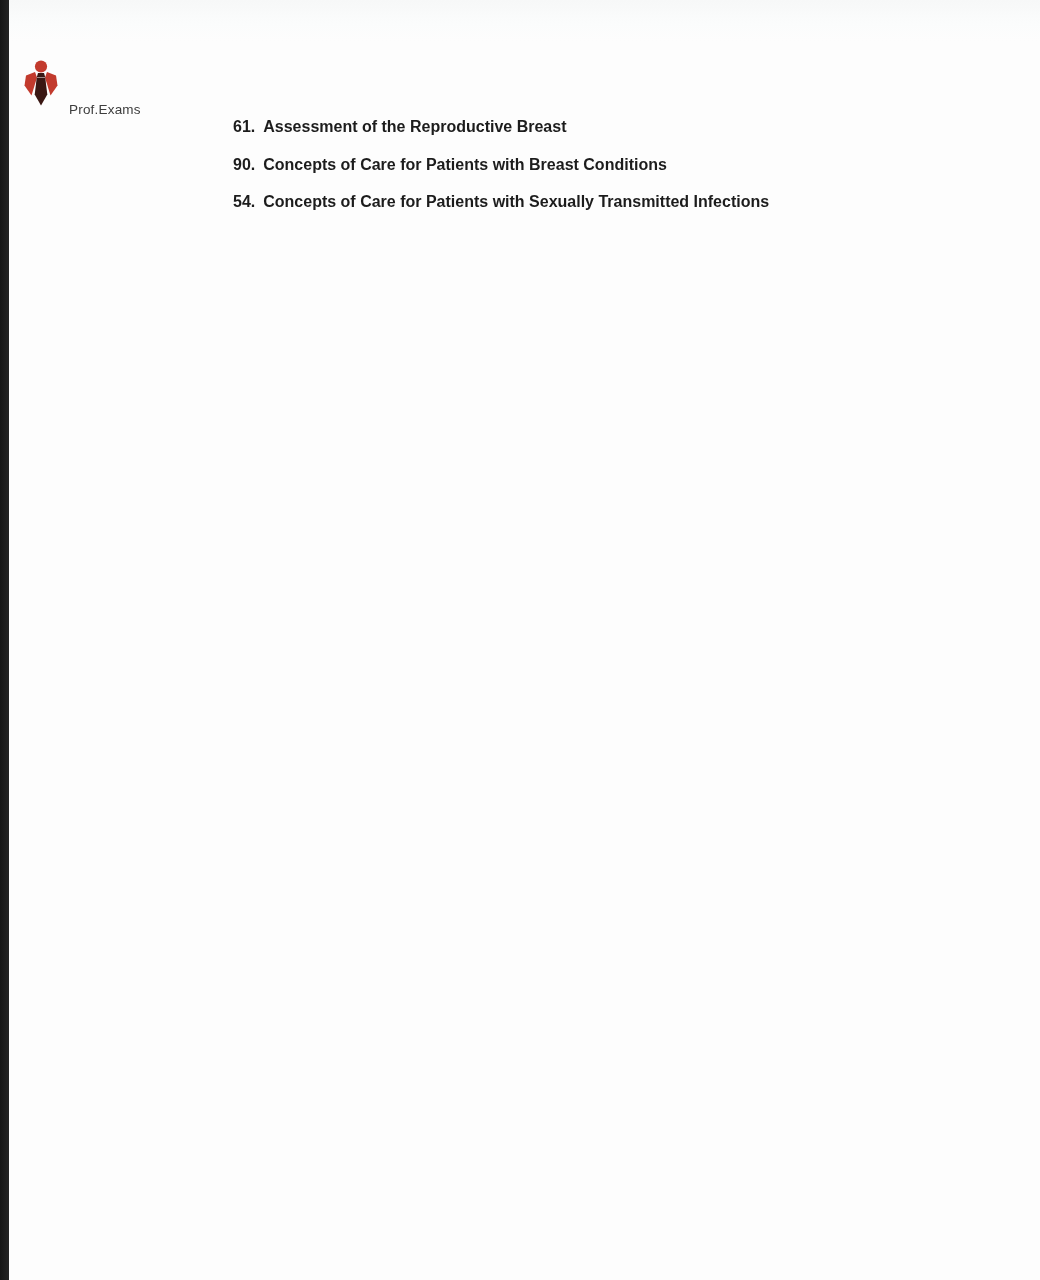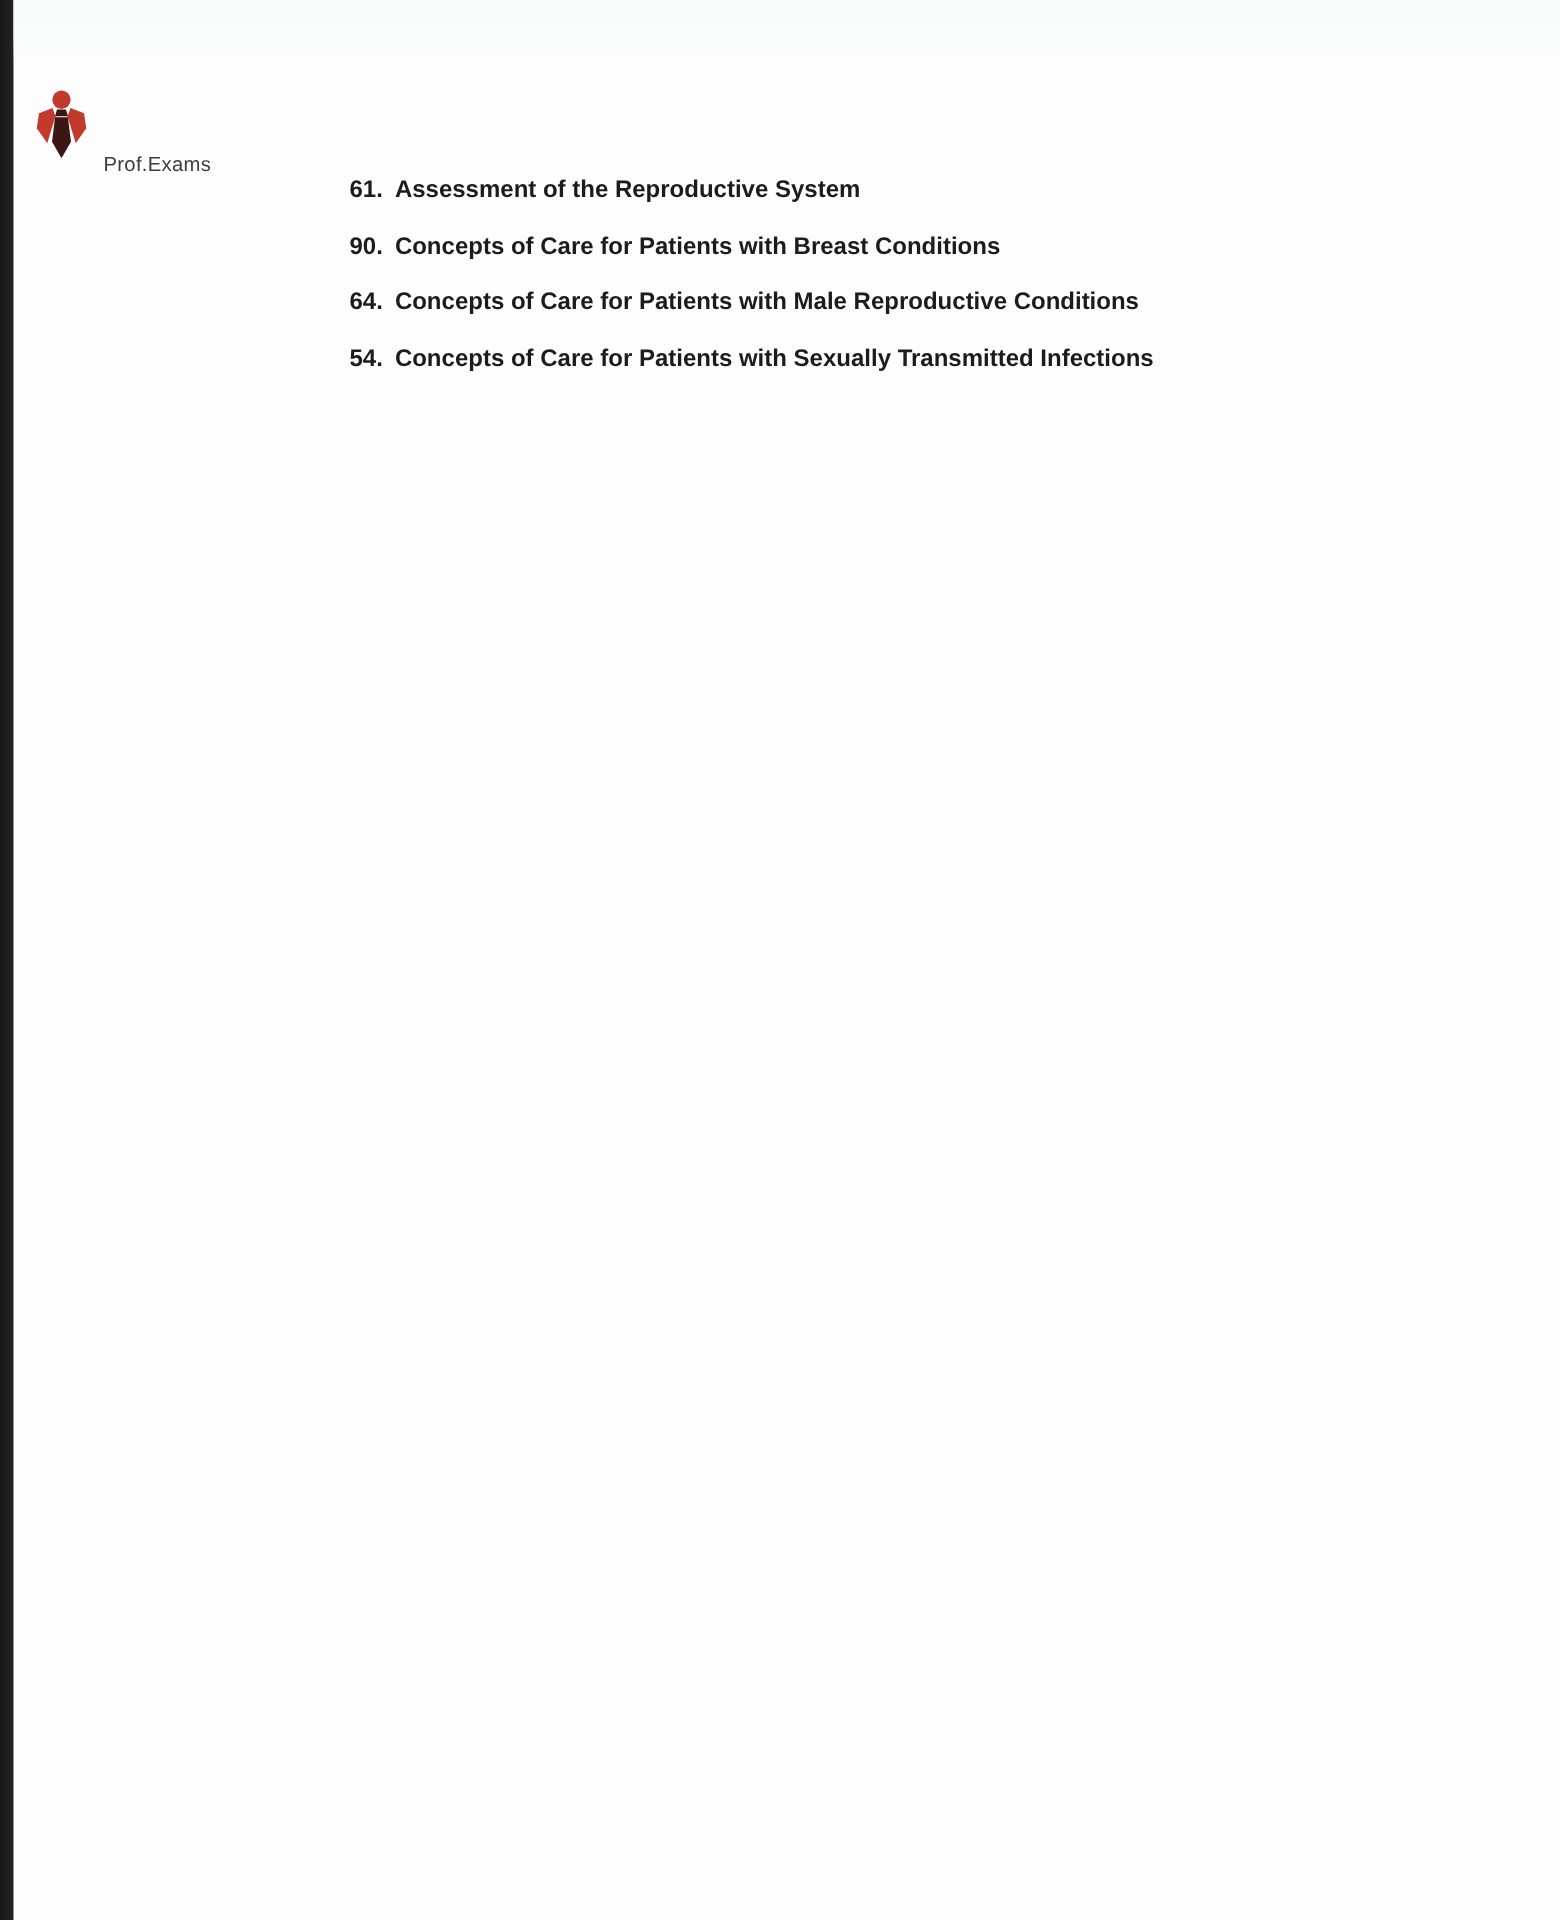--- a/index.html
+++ b/index.html
@@ -95,26 +95,23 @@
 
       <polygon points="14,13.5 20,13.5 21.3,18 12.7,18" fill="#3a1713"></polygon>
 
       <polygon points="12.7,18.6 21.3,18.6 23.3,35 17,46 10.7,35" fill="#3a1713"></polygon>
     </svg>
     <span class="brand-label">Prof.Exams</span>
   </div>
 
   <div class="toc">
     <div class="toc-item">
-      <span class="num">61.</span><span>Assessment of the Reproductive System</span>
+      <span class="num">61.</span><span>Assessment of the Reproductive Breast</span>
     </div>
     <div class="toc-item">
       <span class="num">90.</span><span>Concepts of Care for Patients with Breast Conditions</span>
-    </div>
-    <div class="toc-item">
-      <span class="num">64.</span><span>Concepts of Care for Patients with Male Reproductive Conditions</span>
     </div>
     <div class="toc-item">
       <span class="num">54.</span><span>Concepts of Care for Patients with Sexually Transmitted Infections</span>
     </div>
   </div>
 
 </div>
 
 </body></html>

